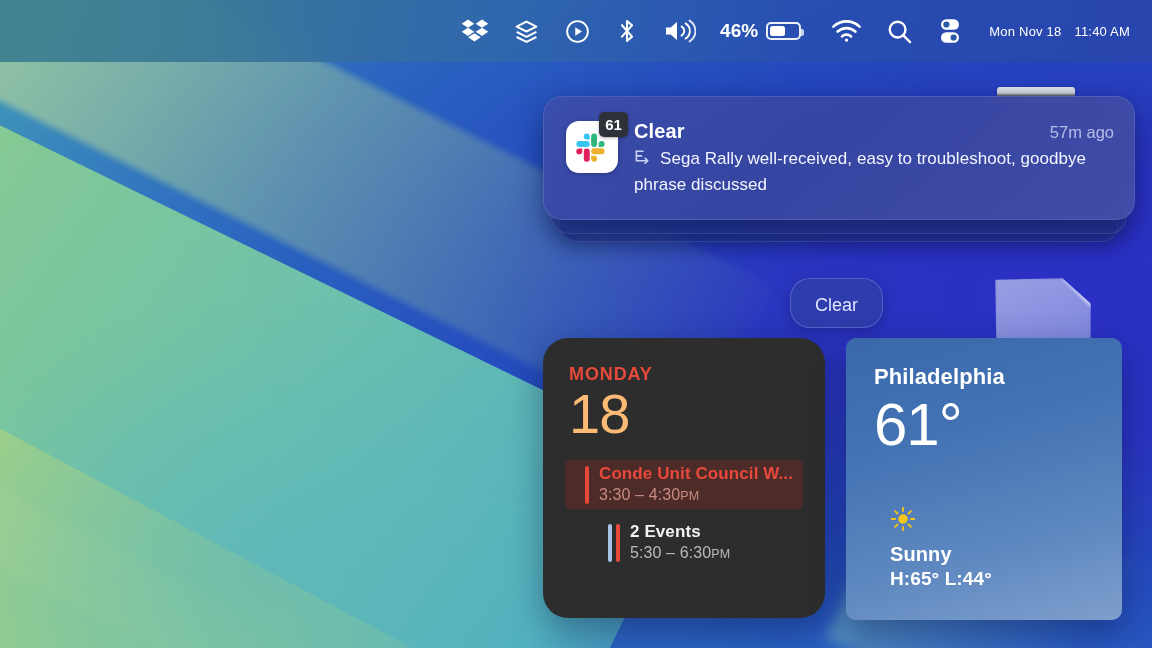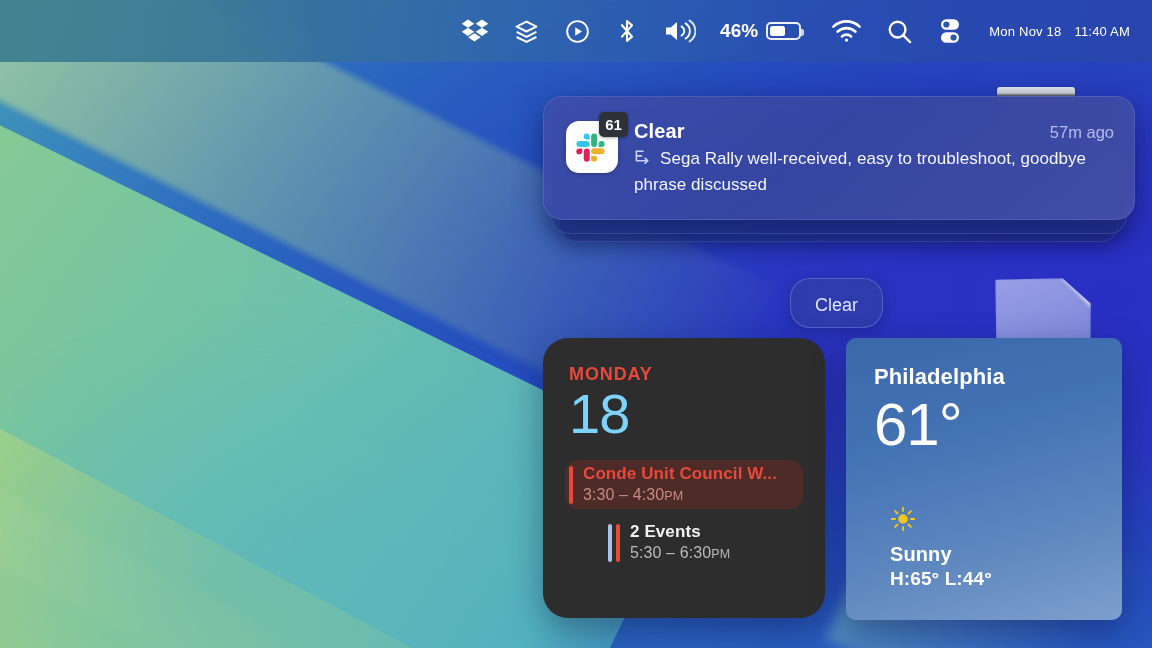--- a/index.html
+++ b/index.html
@@ -213,29 +213,29 @@
     background:#2d2d2d;
     box-shadow:0 12px 34px rgba(8,16,55,.38);
     padding:26px 22px 0 26px;
     overflow:hidden;
   }
   .cal-dow {
     color:#e8493a; font-size:18px; font-weight:700;
     letter-spacing:.9px; text-transform:uppercase;
   }
   .cal-day {
-    color:#7dd3fc; font-size:56px; font-weight:400;
+    color:#fdba74; font-size:56px; font-weight:400;
     line-height:.95; margin-top:2px; letter-spacing:-1px;
   }
   .events { margin-top:20px; }
   .event { display:flex; gap:10px; position:relative; padding:4px 8px 5px 0; }
   .event.highlight {
     background:rgba(150,40,32,.30);
-    border-radius:14px;
-    margin-left:-4px; padding-left:4px;
+    border-radius:5px;
+    margin-left:-4px; padding-left:20px;
   }
   .bars { display:flex; gap:4px; flex:0 0 auto; padding-top:2px; }
   .bar { width:4px; border-radius:2px; }
   .bar.red { background:#e8493a; }
   .bar.blue { background:#a9c3e8; }
   .ev-text { min-width:0; flex:1 1 auto; }
   .ev-title {
     font-size:17px; font-weight:700; white-space:nowrap;
     overflow:hidden; text-overflow:ellipsis; letter-spacing:.1px;
   }

